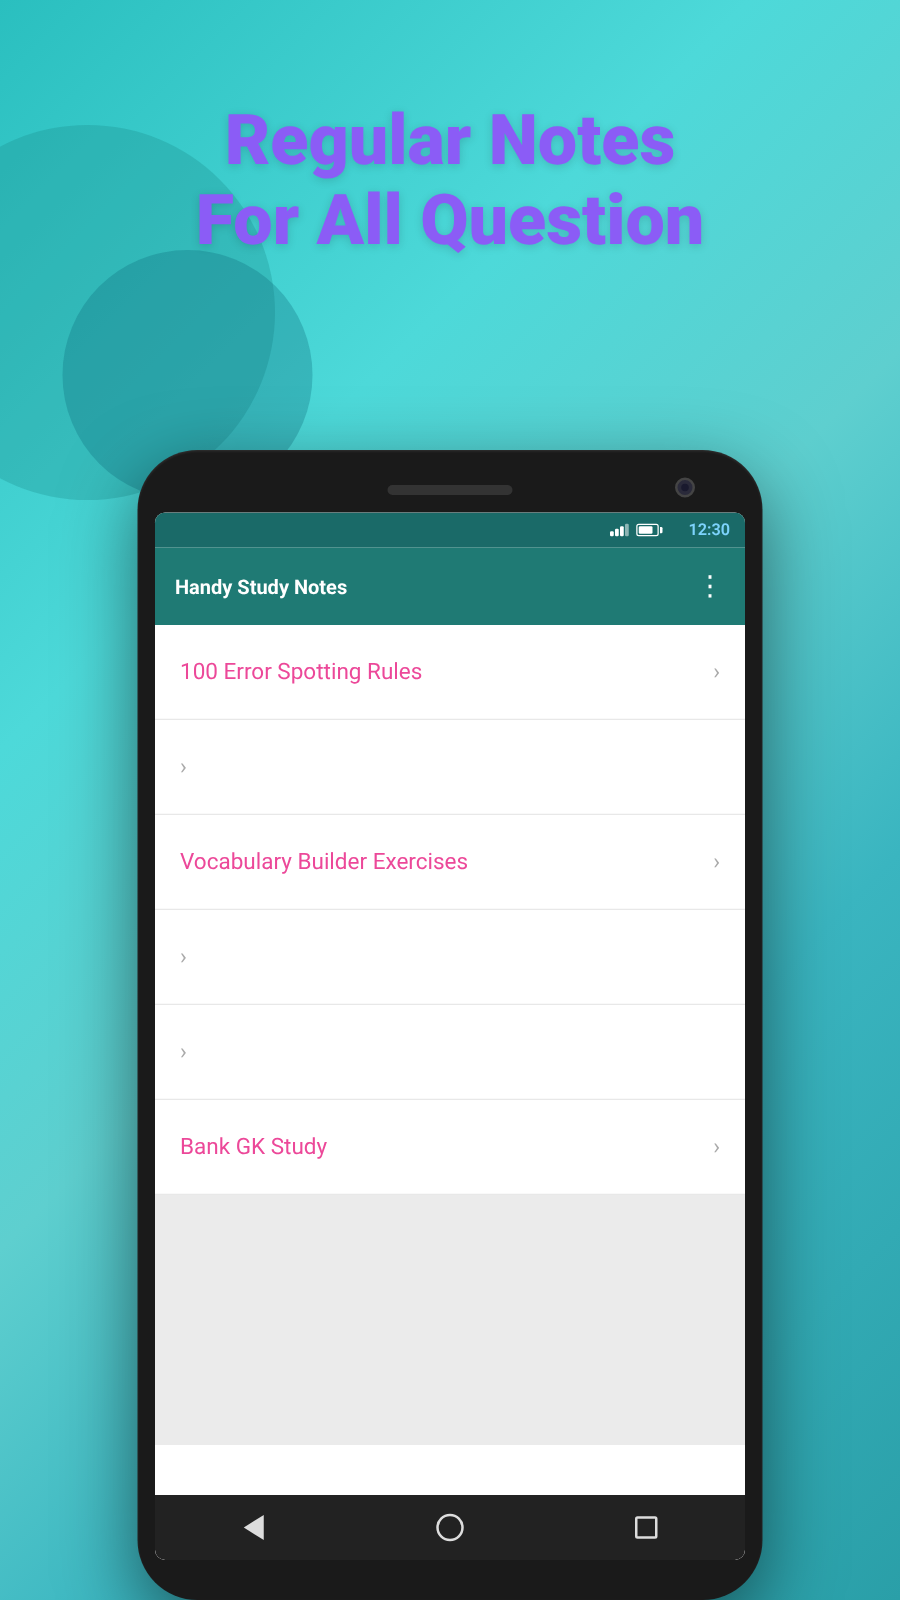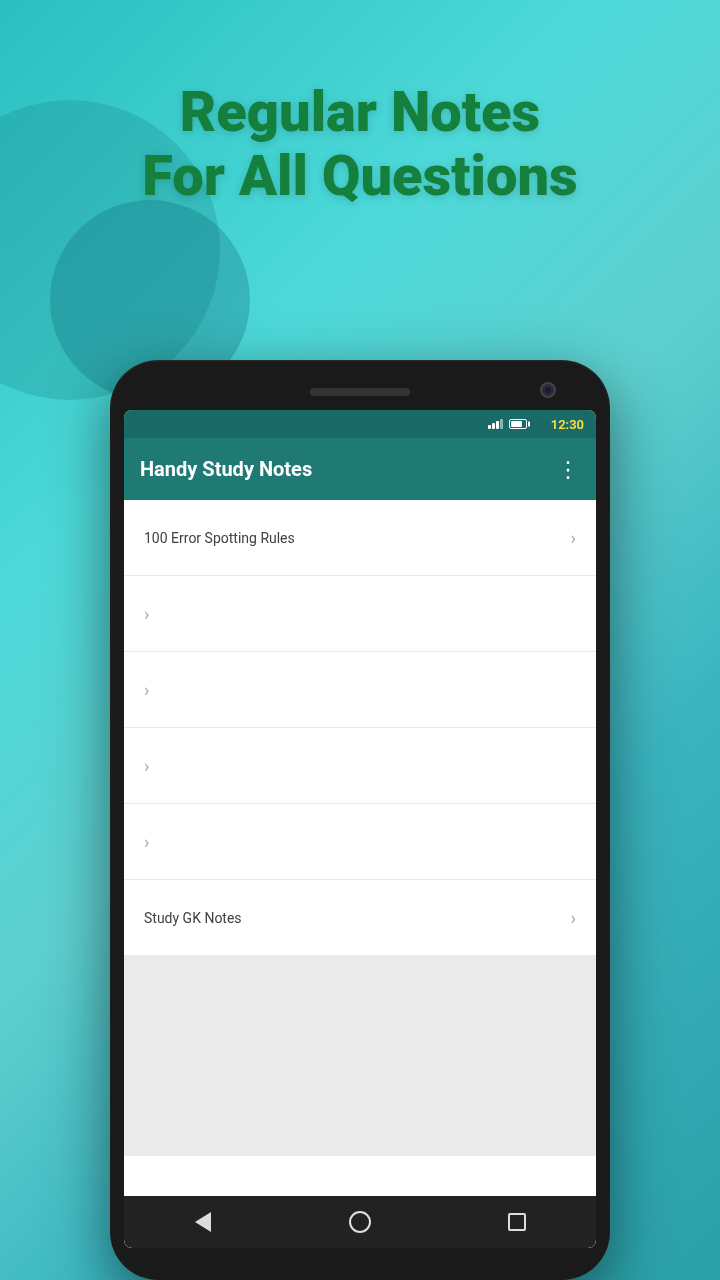--- a/index.html
+++ b/index.html
@@ -36,21 +36,21 @@
       left: 50px;
     }
 
     
     .headline {
       position: absolute;
       top: 80px;
       left: 0;
       right: 0;
       text-align: center;
-      color: #15803d;
+      color: #8b5cf6;
       font-size: 56px;
       font-weight: 900;
       line-height: 1.15;
       text-shadow: 0 2px 8px rgba(0,0,0,0.15);
       padding: 0 60px;
     }
 
     
     .phone-wrapper {
       position: absolute;
@@ -174,39 +174,39 @@
       position: absolute;
       left: 1px;
       top: 1px;
       bottom: 1px;
       width: 70%;
       background: white;
       border-radius: 1px;
     }
 
     .time {
-      color: #fde047;
+      color: #7dd3fc;
       font-size: 13px;
       font-weight: 600;
       margin-left: 20px;
     }
 
     
     .app-toolbar {
       background: #1f7a74;
       display: flex;
       align-items: center;
       justify-content: space-between;
       padding: 14px 16px;
       min-height: 62px;
     }
 
     .app-title {
       color: white;
-      font-size: 20px;
+      font-size: 16px;
       font-weight: 700;
     }
 
     .menu-dots {
       color: white;
       font-size: 22px;
       cursor: pointer;
       letter-spacing: 1px;
     }
 
@@ -222,22 +222,22 @@
       align-items: center;
       justify-content: space-between;
       padding: 22px 20px;
       border-bottom: 1px solid #e8e8e8;
       background: white;
       cursor: pointer;
       min-height: 76px;
     }
 
     .list-item-text {
-      font-size: 14px;
-      color: #404040;
+      font-size: 18px;
+      color: #ec4899;
       font-weight: 400;
     }
 
     .chevron {
       color: #aaaaaa;
       font-size: 18px;
     }
 
     
     .list-empty {
@@ -293,21 +293,21 @@
     }
   </style>
 </head>
 <body>
 
 <div class="bg-blob bg-blob-1"></div>
 <div class="bg-blob bg-blob-2"></div>
 
 <div class="headline">
   <div>Regular Notes</div>
-  <div>For All Questions</div>
+  <div>For All Question</div>
 </div>
 
 <div class="phone-wrapper">
   <div class="phone-outer">
 
     <div class="phone-top">
       <div class="speaker"></div>
       <div class="camera"></div>
     </div>
 
@@ -338,33 +338,34 @@
         <div class="list-item">
           <span class="list-item-text">100 Error Spotting Rules</span>
           <span class="chevron">›</span>
         </div>
 
         <div class="list-item">
           <span class="chevron">›</span>
         </div>
 
         <div class="list-item">
-          <span class="chevron">›</span>
-        </div>
-
-        <div class="list-item">
-          <span class="chevron">›</span>
-        </div>
-
-        <div class="list-item">
-          <span class="chevron">›</span>
-        </div>
-
-        <div class="list-item">
-          <span class="list-item-text">Study GK Notes</span>
+          <span class="list-item-text">Vocabulary Builder Exercises</span>
+          <span class="chevron">›</span>
+        </div>
+
+        <div class="list-item">
+          <span class="chevron">›</span>
+        </div>
+
+        <div class="list-item">
+          <span class="chevron">›</span>
+        </div>
+
+        <div class="list-item">
+          <span class="list-item-text">Bank GK Study</span>
           <span class="chevron">›</span>
         </div>
 
         <div class="list-empty"></div>
       </div>
 
       <div class="nav-bar">
         <div class="nav-icon">
           <div class="nav-back"></div>
         </div>

